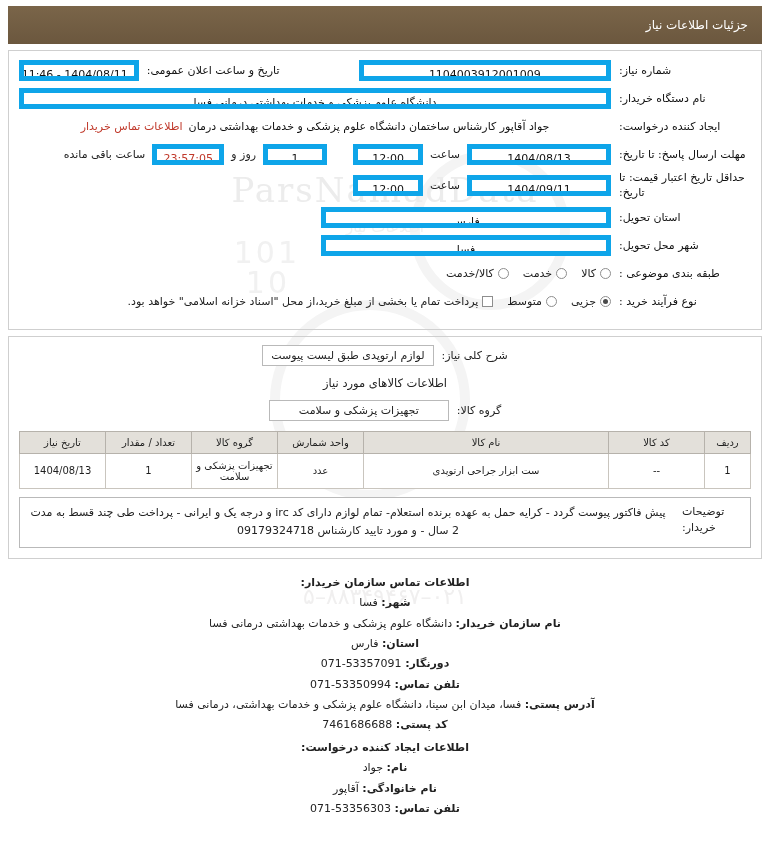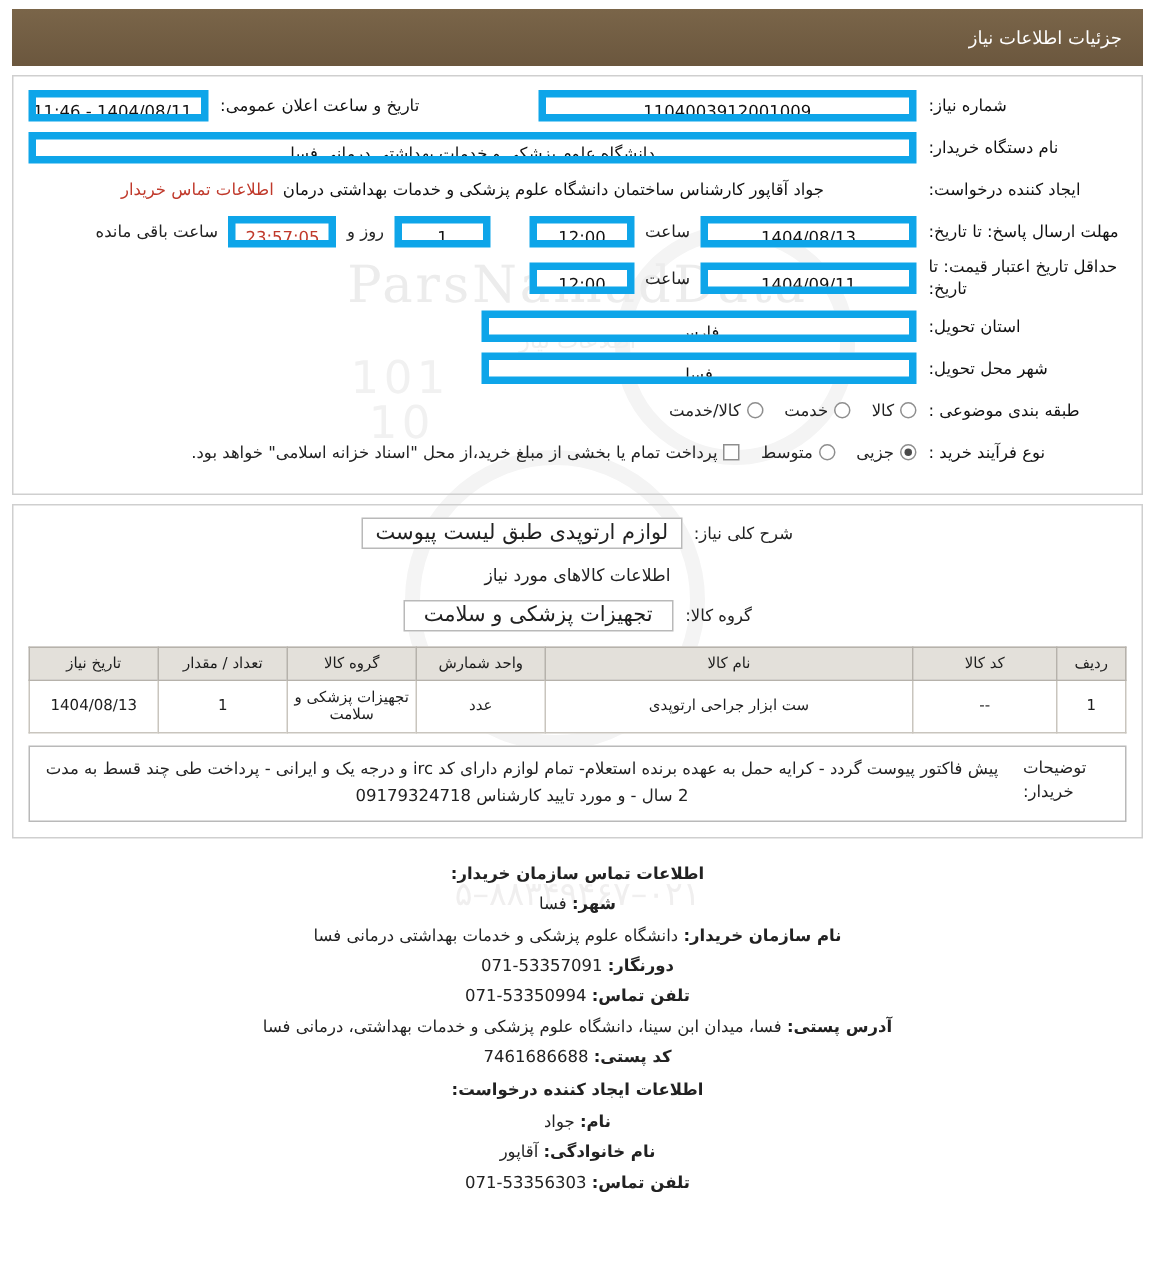--- a/index.html
+++ b/index.html
@@ -151,21 +151,21 @@
 
   
   .sec-row { display: flex; align-items: center; justify-content: flex-start; margin-bottom: 10px; }
   .sec-lbl { font-size: 11px; padding-left: 8px; white-space: nowrap; }
   .boxed {
     border: 1px solid #b9b9b9;
     background: #fff;
     height: 21px;
     line-height: 19px;
     padding: 0 8px;
-    font-size: 14px;
+    font-size: 11px;
   }
   .center-head {
     text-align: center;
     font-size: 11.5px;
     margin: 8px 0 10px 0;
   }
   .center-row { display: flex; justify-content: center; align-items: center; margin-bottom: 10px; }
 
   
   table.goods {
@@ -378,20 +378,24 @@
 
     <div>
       <b>شهر:</b>
       <span>فسا</span>
     </div>
     <div>
       <b>نام سازمان خریدار:</b>
       <span>دانشگاه علوم پزشکی و خدمات بهداشتی درمانی فسا</span>
     </div>
     <div>
+      <b>استان:</b>
+      <span>فارس</span>
+    </div>
+    <div>
       <b>دورنگار:</b>
       <span>53357091-071</span>
     </div>
     <div>
       <b>تلفن تماس:</b>
       <span>53350994-071</span>
     </div>
     <div>
       <b>آدرس پستی:</b>
       <span>فسا، میدان ابن سینا، دانشگاه علوم پزشکی و خدمات بهداشتی، درمانی فسا</span>

